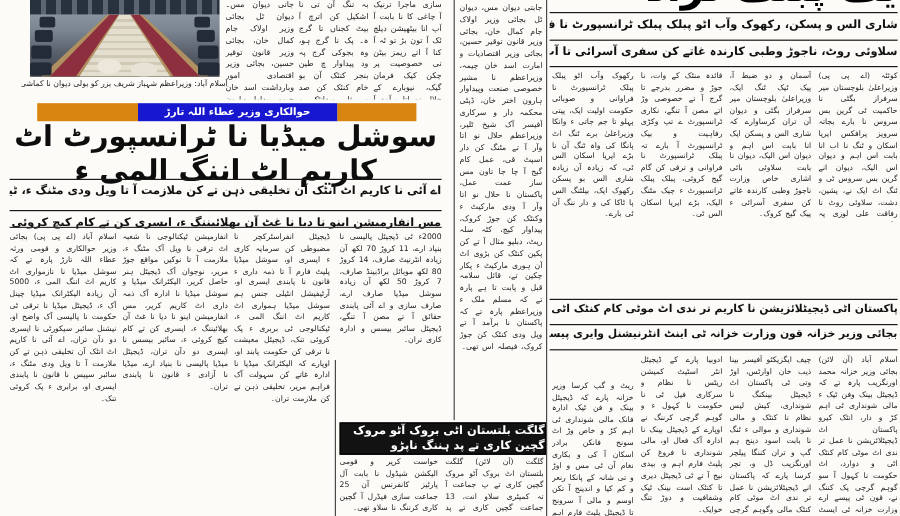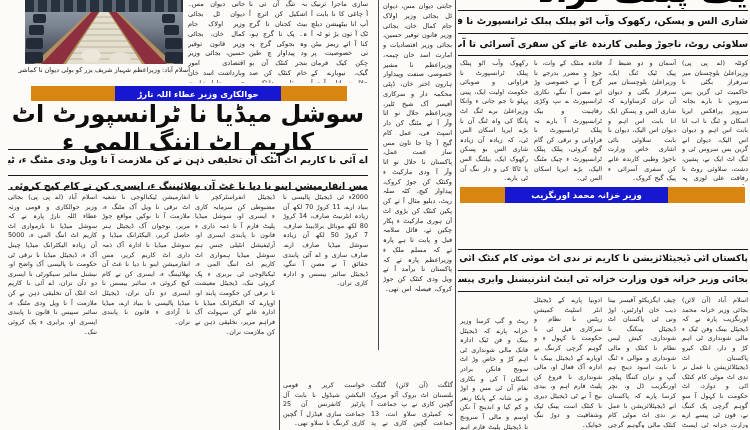--- a/index.html
+++ b/index.html
@@ -66,42 +66,38 @@
   <div class="subhead" style="left:8px;top:152px;width:360px;height:21px;">اے آئی نا کاریم اٹ انٹک آن تخلیقی ذہن تے کن ملازمت آ تا ویل ودی مٹنگ ء، ٹیکنالوجی ٹی بربری ء پک کروئی تنک</div>
   <div class="hrule" style="left:8px;top:175px;width:360px;"></div>
   <div class="subhead" style="left:8px;top:178px;width:360px;height:19px;">مس انفارمیشن اینو نا دیا نا غٹ آن بھلائیننگ ء، ایسری کن تے کام کیچ کروئی ء، نیشنل سائبر سیکورٹی نا ایسری دو دآن تران</div>
   <div class="hrule" style="left:8px;top:189px;width:360px;background:#333;"></div>
 
   <div class="col" style="left:283px;top:193px;width:85px;height:155px;">2000ء ٹی ڈیجیٹل پالیسی نا بنیاد ارے، 11 کروڑ 70 لکھ آن زیادہ انٹرنیٹ صارف، 14 کروڑ 80 لکھ موبائل براڈبینڈ صارف، 7 کروڑ 50 لکھ آن زیادہ سوشل میڈیا صارف ارے، صارف سازی و اے آئی پابندی حقائق آ تے مصن آ تنگے، ڈیجیٹل سائبر بیسس و ادارہ کاری تران۔</div>
   <div class="col" style="left:195px;top:193px;width:80px;height:235px;">ڈیجیٹل انفراسٹرکچر نا مضبوطی کن سرمایہ کاری ء ایسری او، سوشل میڈیا پلیٹ فارم آ تا ذمہ داری ء قانون نا پابندی ایسری او، آرٹیفیشل انٹیلی جنس ہم سوشل میڈیا ہمواری اٹ کاریم اٹ اننگ المی ء، ٹیکنالوجی ٹی بربری ء پک کروئی تنک، ڈیجیٹل معیشت نا ترقی کن حکومت پابند او، اوپارے کہ الیکٹرانک میڈیا نا ادارہ غاتے کن سہولت آک فراہم مریر، تخلیقی ذہن تے کن ملازمت تران۔</div>
   <div class="col" style="left:102px;top:193px;width:88px;height:235px;">انفارمیشن ٹیکنالوجی نا شعبہ اٹ ترقی نا ویل آک مٹنگ ء، ملازمت آ تا نوکیں مواقع جوڑ مریر، نوجوان آک ڈیجیٹل ہنر حاصل کریر، الیکٹرانک میڈیا و سوشل میڈیا نا ادارہ آک ذمہ داری اٹ کاریم کریر، مس انفارمیشن اینو نا دیا نا غٹ آن بھلائیننگ ء، ایسری کن تے کام کیچ کروئی ء، سائبر بیسس نا ایسری دو دآن تران، ڈیجیٹل میڈیا پالیسی نا بنیاد ارے، میڈیا نا آزادی ء قانون نا پابندی تران۔</div>
   <div class="col" style="left:8px;top:193px;width:89px;height:235px;">اسلام آباد (اے پی پی) بجائی وزیر حوالکاری و قومی ورثہ عطاء اللہ تارڑ پارہ تے کہ سوشل میڈیا نا نازمواری اٹ کاریم اٹ اننگ المی ء، 5000 آن زیادہ الیکٹرانک میڈیا چینل آک ء، ڈیجیٹل میڈیا نا ترقی ٹی حکومت نا پالیسی آک واضح او، نیشنل سائبر سیکورٹی نا ایسری دو دآن تران، اے آئی نا کاریم اٹ انٹک آن تخلیقی ذہن تے کن ملازمت آ تا ویل ودی مٹنگ ء، سائبر سپیس نا قانون نا پابندی ایسری او، برابری ء پک کروئی تنک۔</div>
 
+  <div class="black-bar" style="left:283px;top:352px;width:170px;height:25px;">گلگت بلتستان اٹی بروک آٹو مروک گچین کاری تے پد ہننگ ناپڑو</div>
   <div class="col" style="left:371px;top:381px;width:82px;height:47px;">گلگت (آن لائن) گلگت بلتستان اٹ بروک آٹو مروک گچین کاری تے پ جماعت آ تہ کمیٹری سلاو انت، 13 جماعت گچین کاری تے پد ہننگ نا</div>
   <div class="col" style="left:283px;top:381px;width:82px;height:47px;">خواست کریر و قومی الیکشن شیڈول نا بابت آل پارٹیز کانفرنس آن 25 جماعت سازی فیڈرل آ گچین کاری کرننگ نا سلاو تھی۔</div>
 
   <div class="frag-clip" style="left:540px;top:0;width:208px;height:9px;">
     <span>یک پبلک ٹرانسپورٹ منصوبہ</span>
   </div>
   <div class="hrule" style="left:458px;top:10px;width:290px;"></div>
   <div class="subhead" style="left:458px;top:13px;width:290px;height:18px;">شاری الس و پسکن، رکھوک وآب اٹو پبلک پبلک ٹرانسپورٹ نا فراوانی، وصوبائی حکومت اولیت ایک</div>
   <div class="hrule" style="left:458px;top:33px;width:290px;"></div>
   <div class="subhead" style="left:458px;top:36px;width:290px;height:17px;">سلاوئی روٹ، ناجوڑ وطبی کارندہ غاتے کن سفری آسرائی تا آب وبین گچین کنٹکے، دیوان آن تران</div>
   <div class="hrule" style="left:458px;top:55px;width:290px;"></div>
 
   <div class="col" style="left:682px;top:59px;width:66px;height:126px;">کوئٹہ (اے پی پی) وزیراعلیٰ بلوچستان میر سرفراز بگٹی نا حاکمیت ٹی گرین بس سروس نا بارے بجاتہ سرویز پرافکس ایریا اسکان و ٹنگ نا اب انا بابت اس اہم و دیوان اس الیک، دیوان انے گرین بس سروس ٹی و ٹنگ اٹ ایک نے، پشین، دشت، سلاوئی روٹ نا رفاقت علی لوزی پہ جگ۔</div>
   <div class="col" style="left:534px;top:59px;width:68px;height:126px;">قائدہ منٹک کے وات، نا جوڑ و مضرر بدرجے تا گرج آ تے خصوصی وڑ اتے مصن آ تنگے، نکاری ٹرانسپورٹ ے تپ وکڑی رفاہیت و بیک ٹرانسپورٹ آ بارے تہ پبلک ٹرانسپورٹ نا فراوانی و ترقی کن گام گیج کروئی، پبلک پبلک ٹرانسپورٹ ء چیک مٹنگ الیک، بڑے ایریا اسکان الس ٹی۔</div>
   <div class="col" style="left:608px;top:59px;width:68px;height:126px;">آسمان و دو ضبط آ، پیک ٹیک ٹنگ ایک، وزیراعلیٰ بلوچستان میر سرفراز بگٹی و دیوان آن تران کرساوارے کہ شاری الس و پسکن ایک انا بابت اس اہم و دیوان اس الیک، دیوان نا بابت سلاوئی بائی اشاری خاص وزارت ناجوڑ وطبی کارندہ غاتے کن سفری آسرائی ء پیک گیج کروک۔</div>
   <div class="col" style="left:460px;top:59px;width:68px;height:126px;">رکھوک وآب اٹو پبلک پبلک ٹرانسپورٹ نا فراوانی و صوبائی حکومت اولیت ایک، پیتی پہلو تا جم جاتی ء وانکا وزیراعلیٰ برے ٹنگ اٹ پانگا کی واہ ٹنگ آن نا بڑے ایریا اسکان الس ٹی، کہ زیادہ آن زیادہ شاری الس بو پسکن رکھوک ایک، بیلٹنگ الس پا ٹاکا کی و دار ننگ آن ٹی بارے۔</div>
 
-  <div class="kicker-bar" style="left:460px;top:187px;width:285px;height:16px;">
-    <div class="seg-orange" style="width:77px;"></div>
-    <div class="seg-blue" style="width:163px;">وزیر خزانہ محمد اورنگزیب</div>
-    <div class="seg-orange" style="width:45px;"></div>
-  </div>
   <div class="hrule" style="left:458px;top:249px;width:290px;"></div>
   <div class="subhead" style="left:458px;top:251px;width:290px;height:17px;font-size:9px;">پاکستان اٹی ڈیجیٹلائزیشن نا کاریم تر ندی اٹ موٹی کام کنٹک اٹی ء، حکومت نا کہول آ سو گوہم گرچی پک کننگ نے</div>
   <div class="hrule" style="left:458px;top:270px;width:290px;"></div>
   <div class="subhead" style="left:458px;top:272px;width:290px;height:17px;font-size:9px;">بجائی وزیر خزانہ قون وزارت خزانہ ٹی اینٹ انٹرنیشنل وایری پیسہ ڈیجیٹل بینک انا بزز کو بولی ڈل انا اورڑی</div>
   <div class="hrule" style="left:458px;top:291px;width:290px;"></div>
 
   <div class="col" style="left:682px;top:296px;width:66px;height:132px;">اسلام آباد (آن لائن) بجائی وزیر خزانہ محمد اورنگزیب پارہ تے کہ ڈیجیٹل بینک وفن ٹیک ء مالی شونداری ٹی اہم کڑ و دار، انٹک کیرو پاکستان اٹ ڈیجیٹلائزیشن نا عمل تر ندی اٹ موٹی کام کنٹک اٹی و دوارد، اٹ حکومت نا کہول آ سو گوہم گرچی پک کننگ نے، قون ٹی پیسے ارے وزارت خزانہ ٹی ایسٹ انٹرنیشنل و ایری پیسہ ڈیجیٹل بینک نا۔</div>
   <div class="col" style="left:608px;top:296px;width:68px;height:132px;">چیف ایگزیکٹو آفیسر بینا ذیب خان اوارٹس، اوڑ وتی ٹی پاکستان اٹ ڈیجیٹل بینکنگ نا شونداری، کیش لیس نظام نا کنٹک و مالی شونداری و موالی ء ٹنگ نا بابت اسود دینج ہم گپ و تران کننگا پیلچر اورنگزیب ڈل و، تچر کرسا پارے کہ پاکستان انے ڈیجیٹلائزیشن نا عمل تر ندی اٹ موٹی کام کنٹک مالی وگوہم گرچی کننگ نے۔</div>
   <div class="col" style="left:534px;top:296px;width:68px;height:132px;">ادوبیا پارے کے ڈیجیٹل انٹر اسٹیٹ کمیشن ریٹس نا نظام و سرکاری فیل ٹی نا حکومت نا کہول ء و گوہم گرچی کرننگ نے اوپارے کے ڈیجیٹل بینک نا ادارہ آک فعال او، مالی شونداری نا فروغ کن پلیٹ فارم اہم و، بیدی نیج آ تے ٹی ڈیجیٹل دیری تا کنٹک است بینک ٹیک وشفافیت و دوڑ تنگ خوایک۔</div>
   <div class="col" style="left:460px;top:296px;width:68px;height:132px;margin-top:21px;">ریٹ و گپ کرسا وزیر خزانہ پارے کہ ڈیجیٹل بینک و فن ٹیک ادارہ فانک مالی شونداری ٹی اہم کڑ و خاص وڑ اٹ سونج فانکن برادر اسکان آ کی و بکاری نغام آن ٹی مس و اوڑ و تی شانہ کے پانکا رنعر و کم کیا و اندینج آ تکن اوسم و مالی آ سرونج تا ڈیجیٹل پلیٹ فارم اہم و فارم اہم و۔</div>

